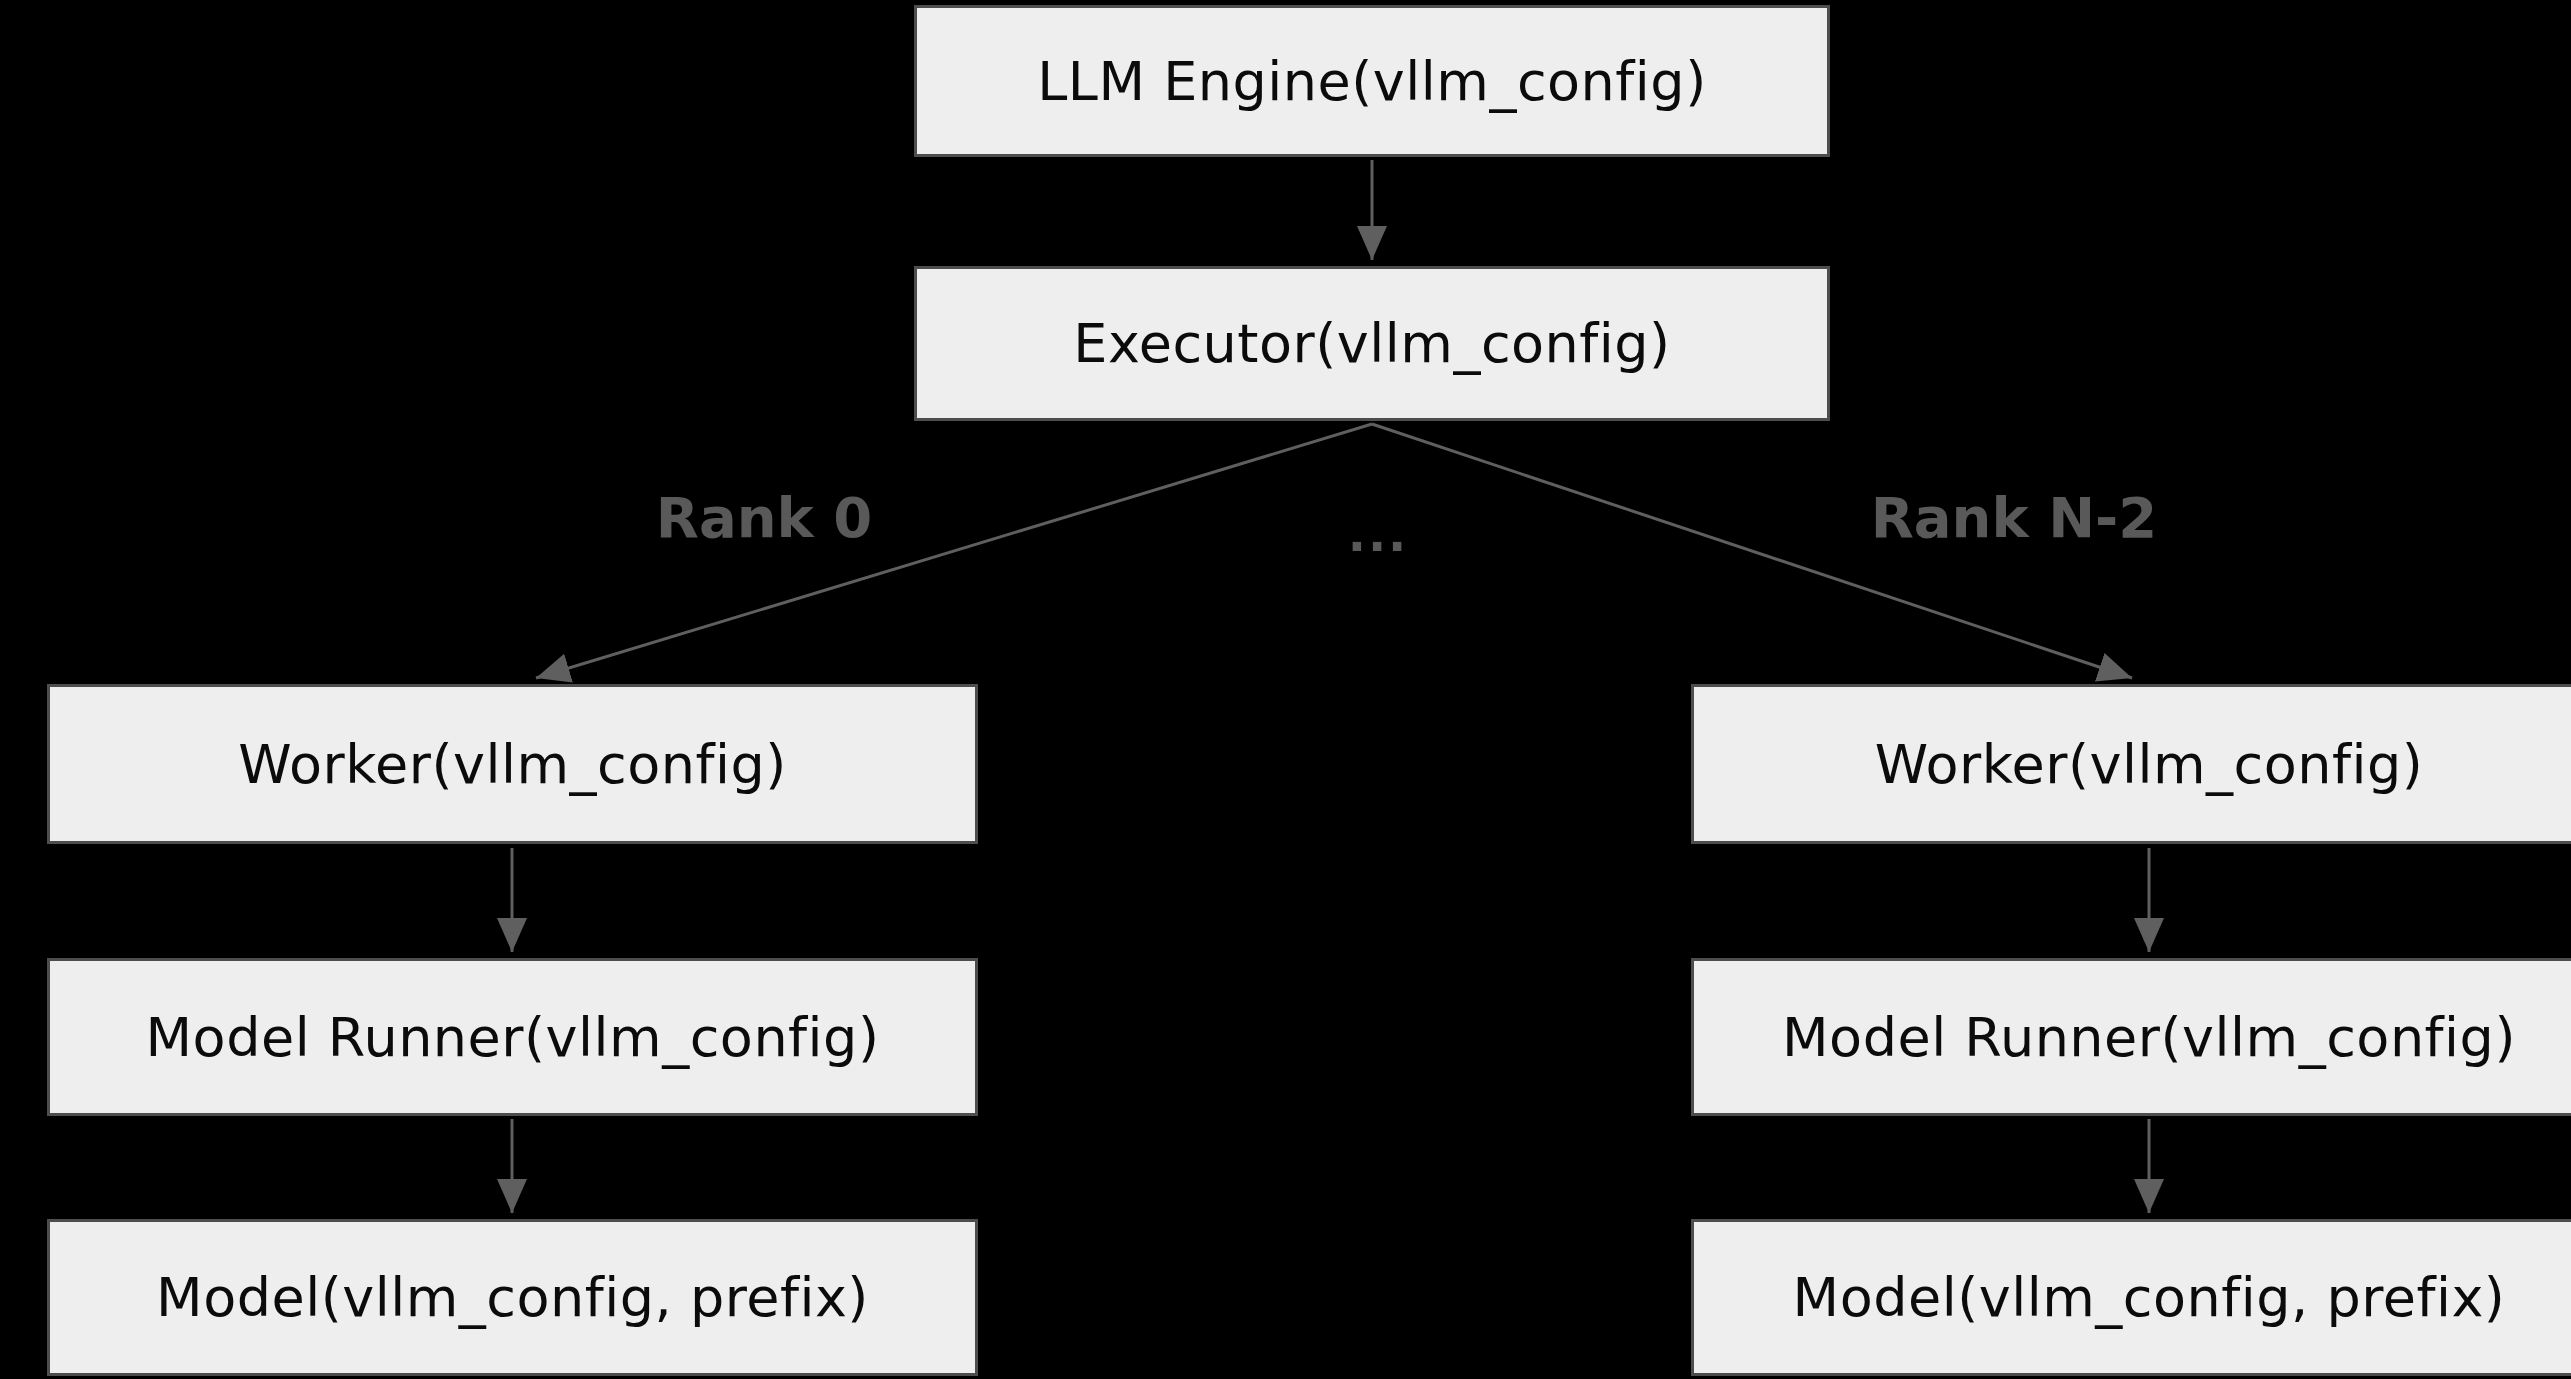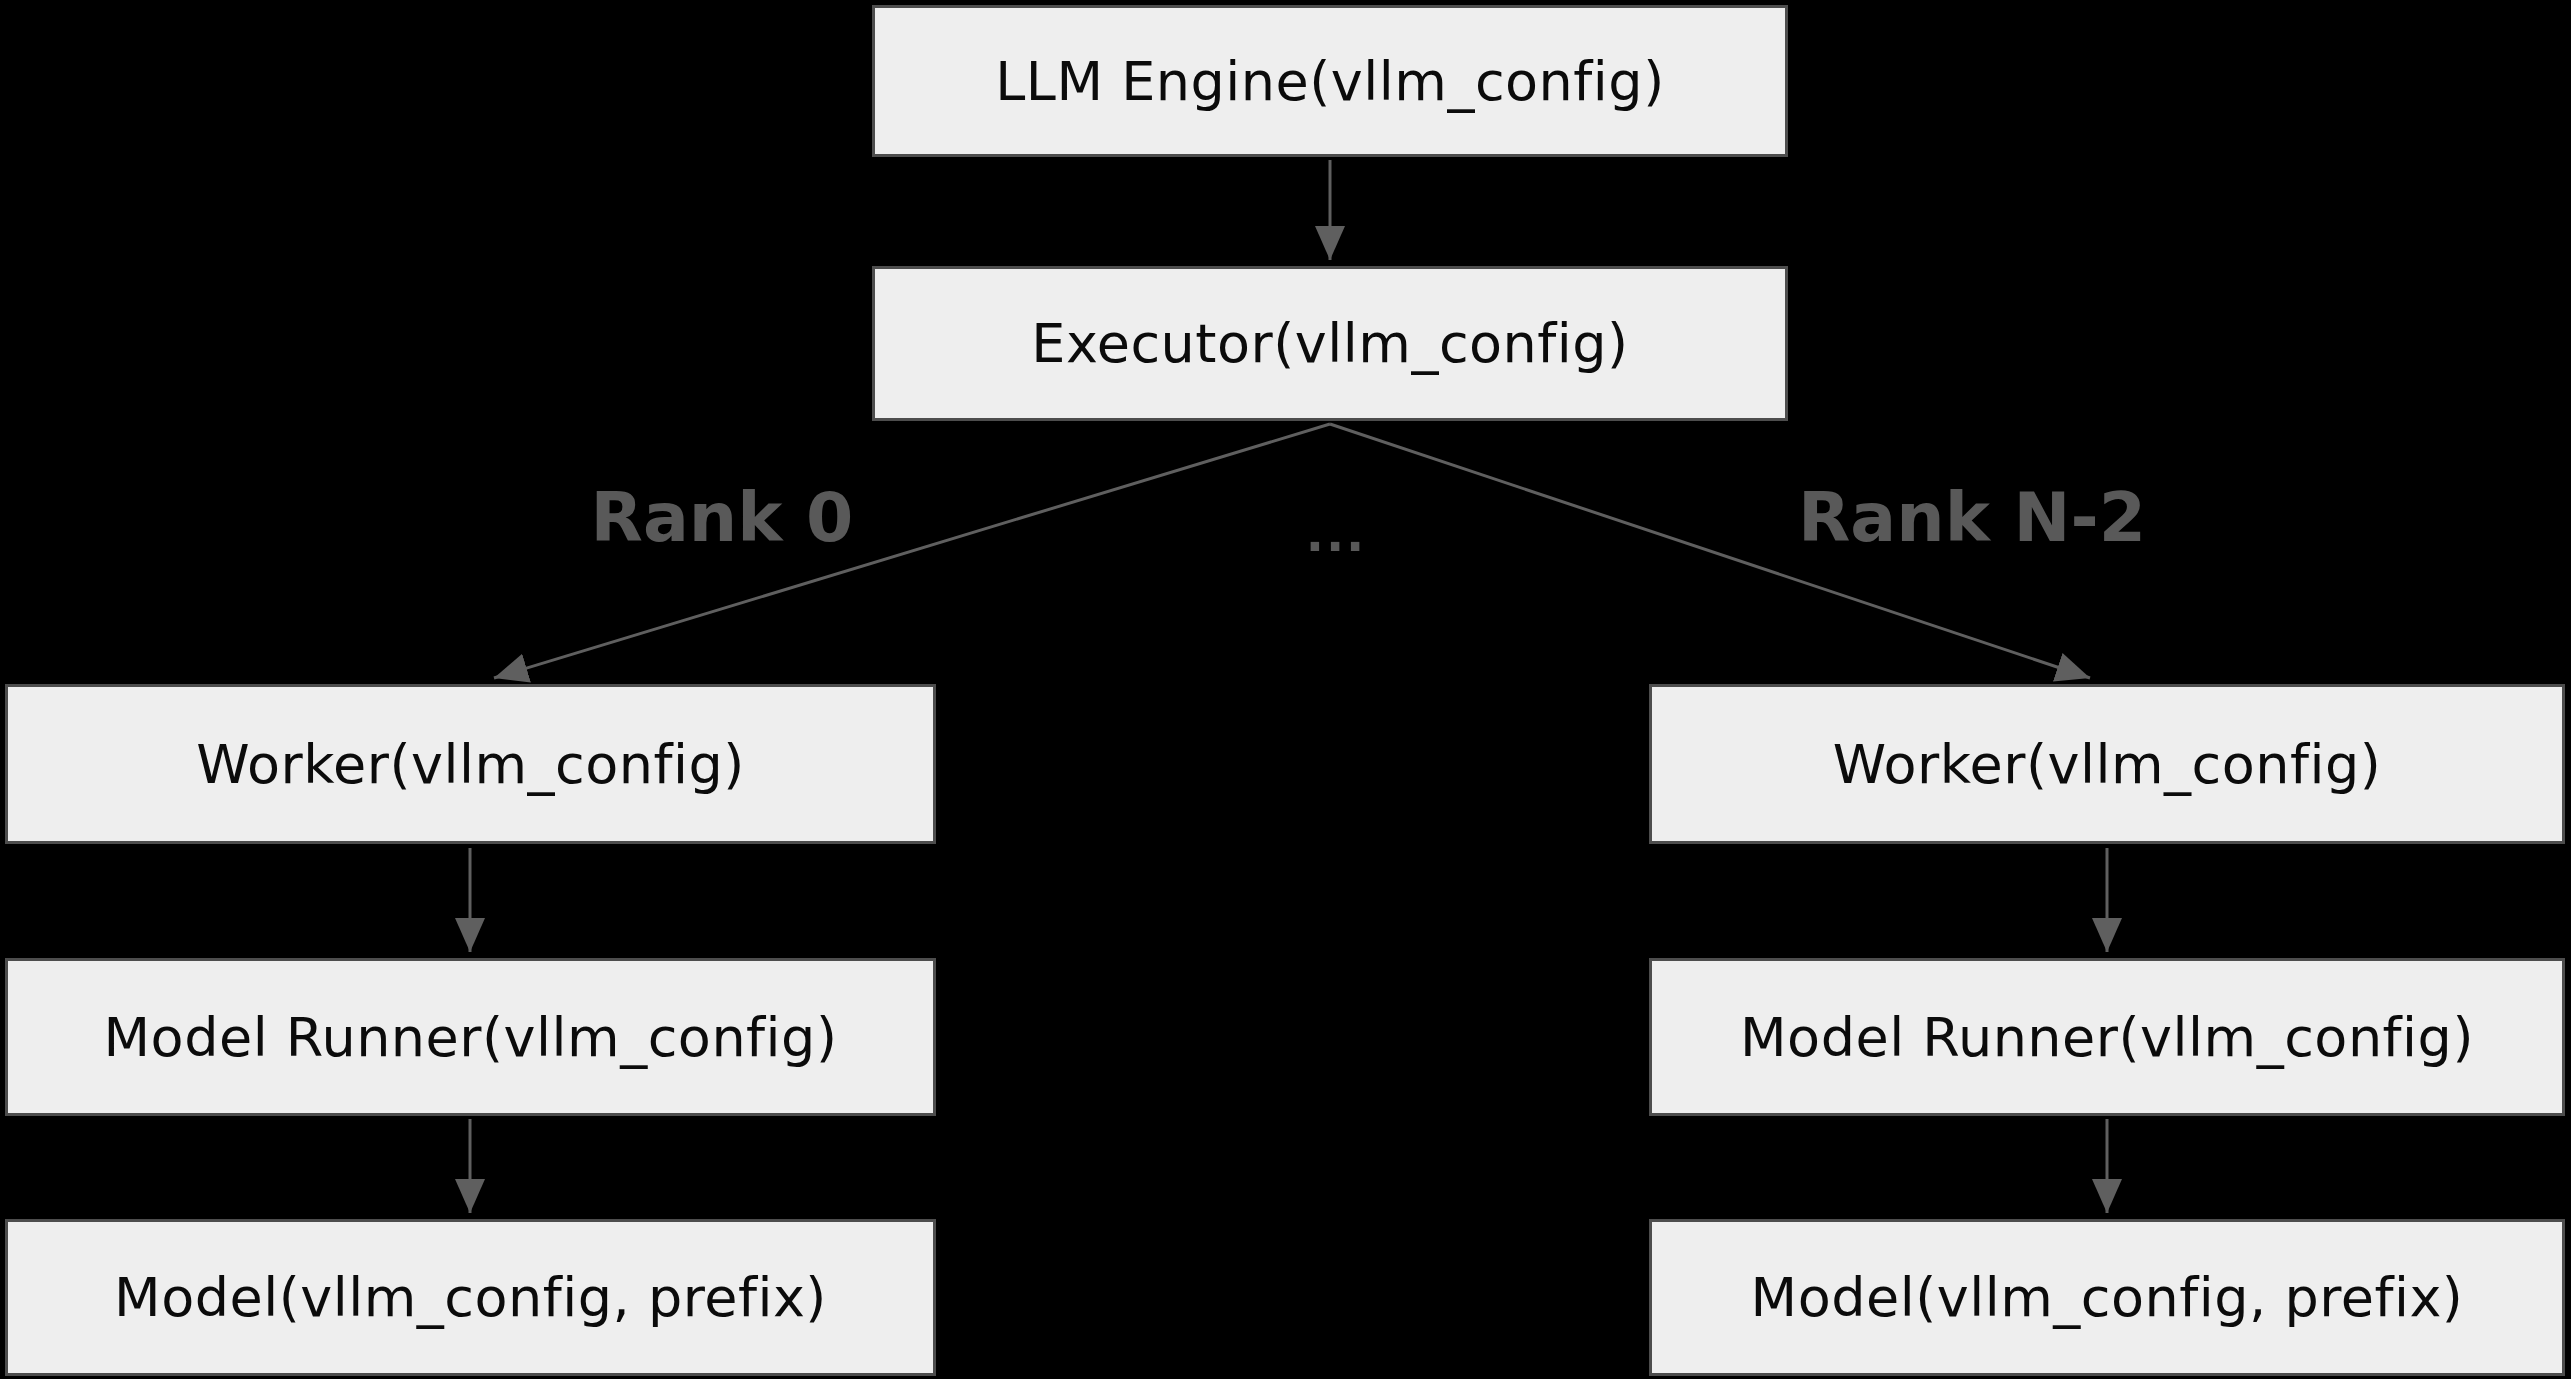--- a/index.html
+++ b/index.html
@@ -14,20 +14,21 @@
   html, body {
     width: 2571px; height: 1379px;
     background: var(--background);
     overflow: hidden;
     font-family: "DejaVu Sans", "Liberation Sans", sans-serif;
   }
   .canvas {
     position: relative;
     width: 2181px; height: 1379px;
     background: var(--background);
+    margin-left: 42px;
   }
   .edges {
     position: absolute;
     left: 0; top: 0;
     width: 2571px; height: 1379px;
   }
   .edges line { stroke: var(--line_color); stroke-width: 3; }
   .arrowhead { fill: var(--line_color); }
   .node {
     position: absolute;
@@ -39,21 +40,21 @@
     color: var(--text_color);
     font-size: 54px;
     font-weight: 500;
     letter-spacing: 0.5px;
     white-space: nowrap;
   }
   .edge-label {
     position: absolute;
     transform: translate(-50%, -50%);
     color: var(--label_color);
-    font-size: 68px;
+    font-size: 56px;
     font-weight: 600;
     white-space: nowrap;
   }
   .edge-label.dots {
     font-weight: 700;
     font-size: 48px;
     letter-spacing: 2px;
   }
   
   .n-engine       { left: 872px;  top: 5px;    width: 916px; height: 152px; }

